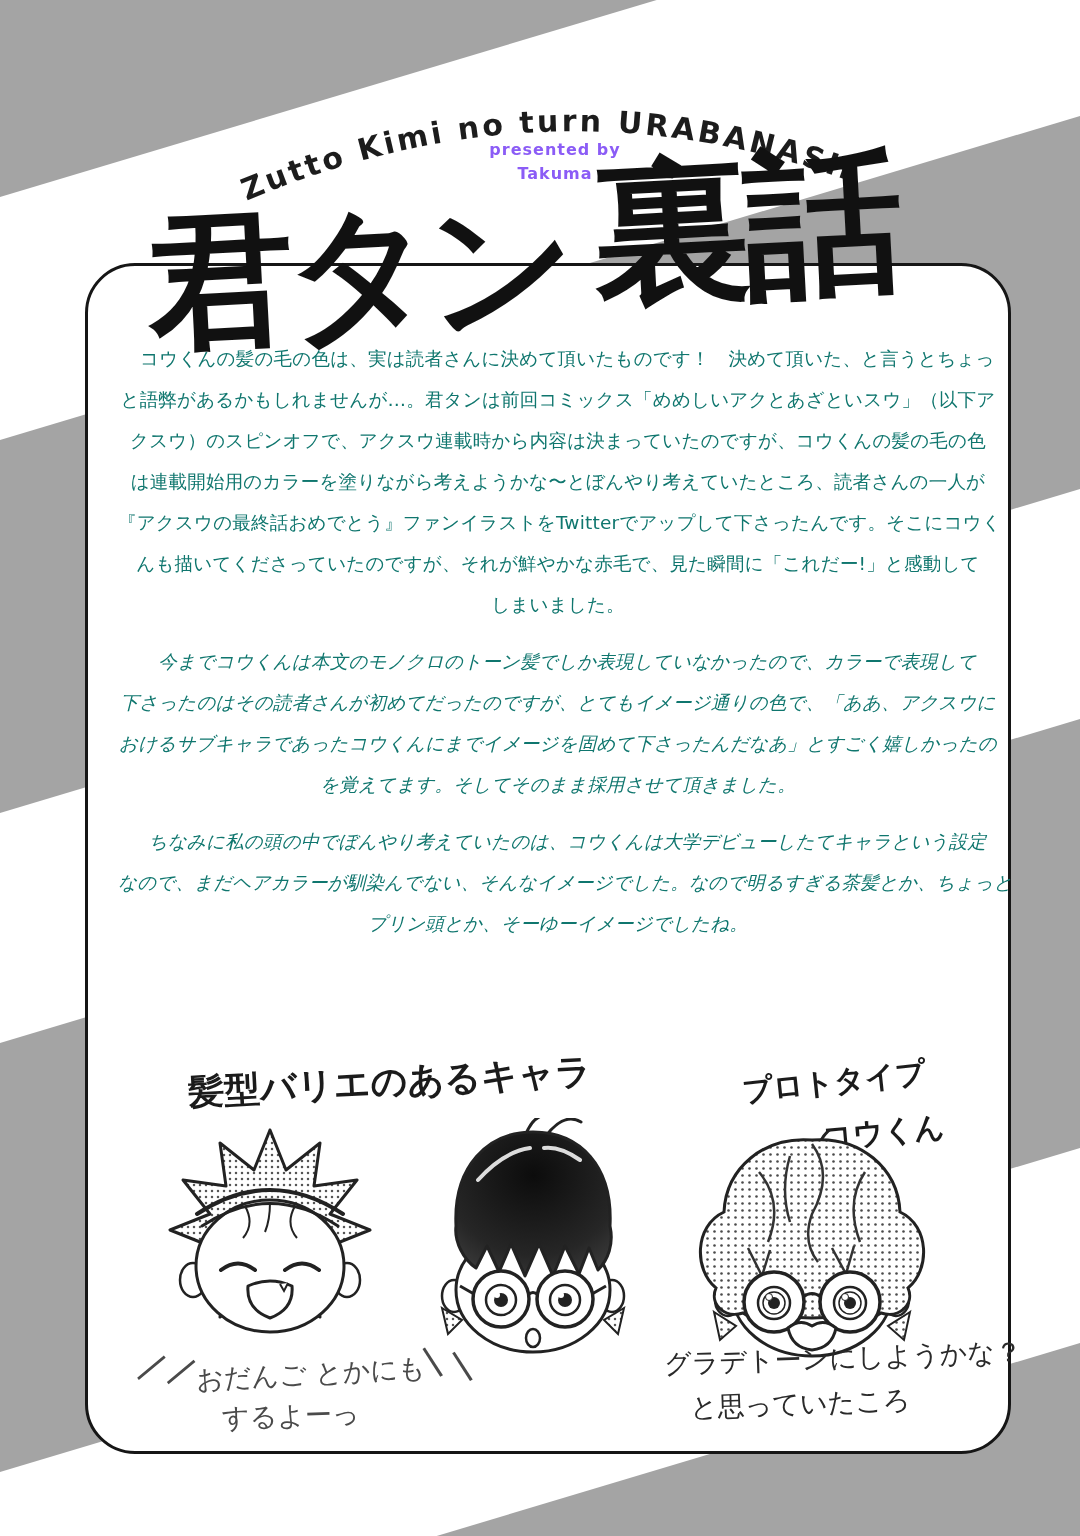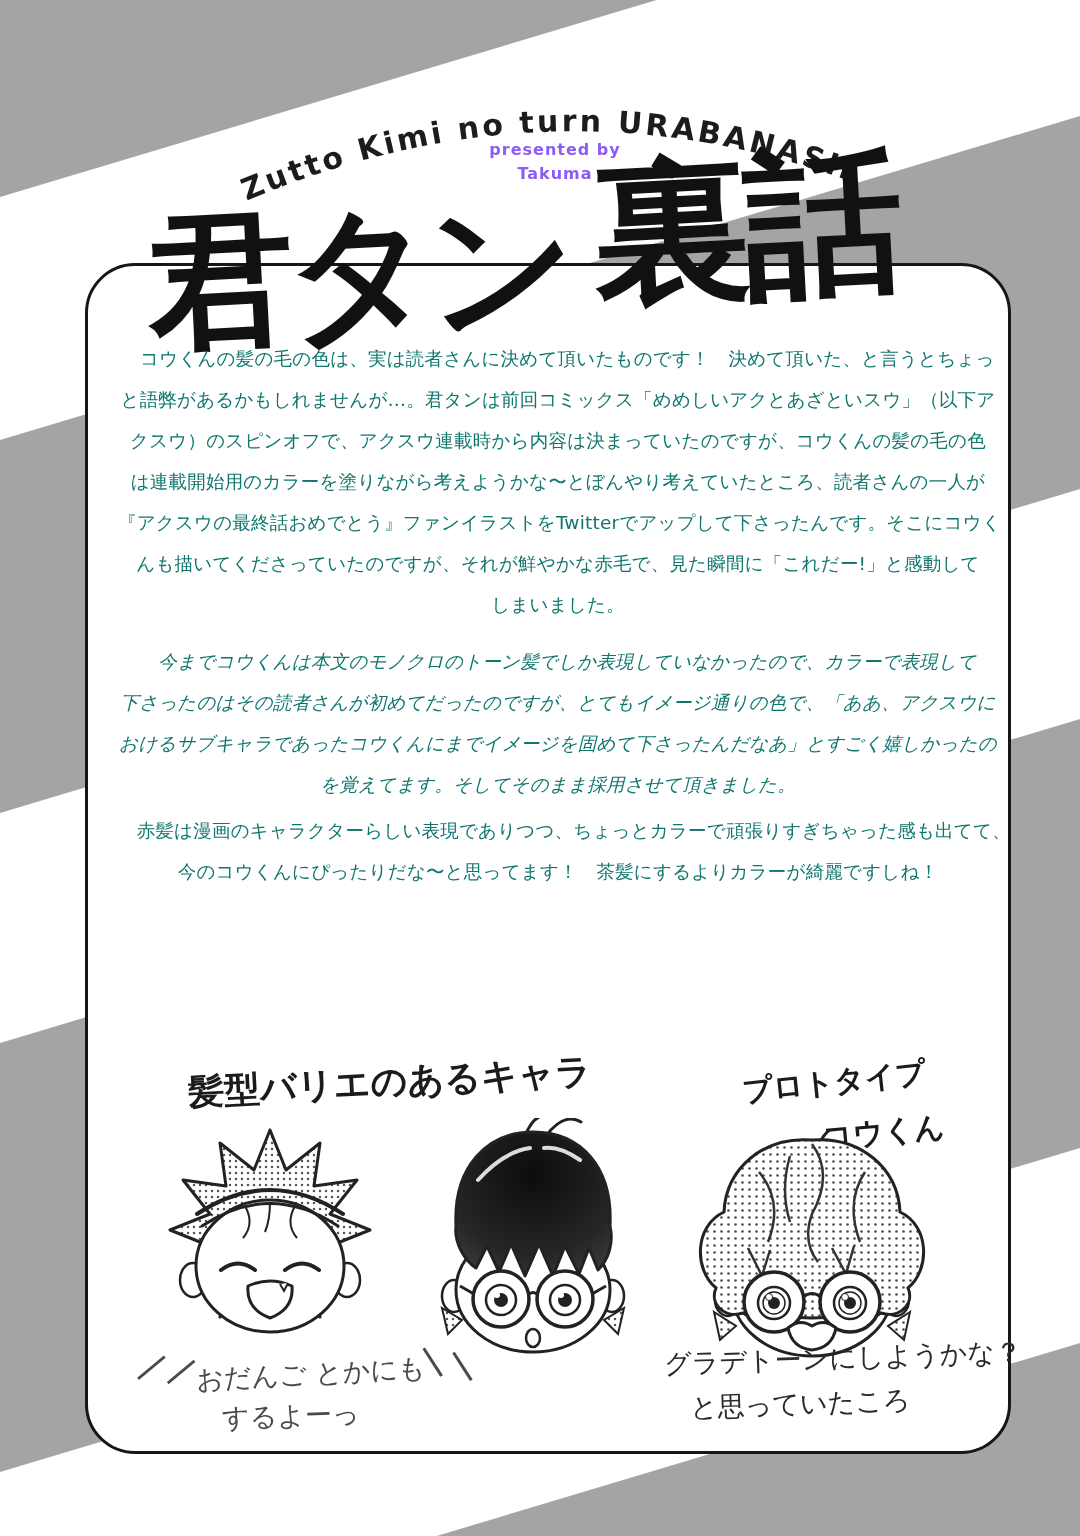--- a/index.html
+++ b/index.html
@@ -80,22 +80,23 @@
 と語弊があるかもしれませんが…。君タンは前回コミックス「めめしいアクとあざといスウ」（以下ア
 クスウ）のスピンオフで、アクスウ連載時から内容は決まっていたのですが、コウくんの髪の毛の色
 は連載開始用のカラーを塗りながら考えようかな〜とぼんやり考えていたところ、読者さんの一人が
 『アクスウの最終話おめでとう』ファンイラストをTwitterでアップして下さったんです。そこにコウく
 んも描いてくださっていたのですが、それが鮮やかな赤毛で、見た瞬間に「これだー!」と感動して
 しまいました。</p>
   <p class="gap">　今までコウくんは本文のモノクロのトーン髪でしか表現していなかったので、カラーで表現して
 下さったのはその読者さんが初めてだったのですが、とてもイメージ通りの色で、「ああ、アクスウに
 おけるサブキャラであったコウくんにまでイメージを固めて下さったんだなあ」とすごく嬉しかったの
 を覚えてます。そしてそのまま採用させて頂きました。</p>
-  <p class="smallgap">　赤髪は漫画のキャラクターらしい表現でありつつ、ちょっとカラーで頑張りすぎちゃった感も出てて、
-今のコウくんにぴったりだな〜と思ってます！　茶髪にするよりカラーが綺麗ですしね！</p>
+  <p class="gap">　ちなみに私の頭の中でぼんやり考えていたのは、コウくんは大学デビューしたてキャラという設定
+なので、まだヘアカラーが馴染んでない、そんなイメージでした。なので明るすぎる茶髪とか、ちょっと
+プリン頭とか、そーゆーイメージでしたね。</p>
 </div>
 
 <div class="hand" style="left:188px;top:1058px;font-size:36px;transform:rotate(-3deg);">髪型バリエのあるキャラ</div>
 <div class="hand" style="left:742px;top:1062px;font-size:30px;transform:rotate(-6deg);">プロトタイプ</div>
 <div class="hand" style="left:822px;top:1112px;font-size:30px;transform:rotate(-5deg);">コウくん</div>
 
 <svg class="abs" style="left:125px;top:1128px;" width="290" height="225" viewBox="0 0 290 225">
   <defs>
     <pattern id="dots1" width="6" height="6" patternUnits="userSpaceOnUse">
       <rect width="6" height="6" fill="#ffffff"></rect>

